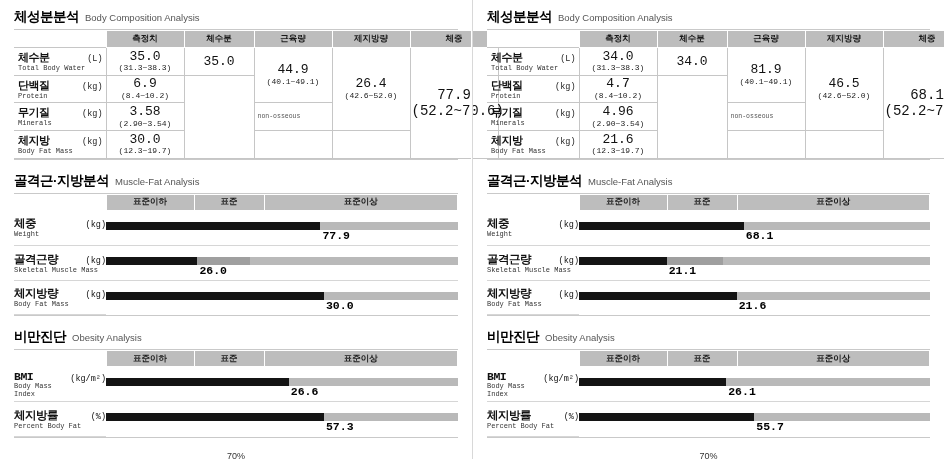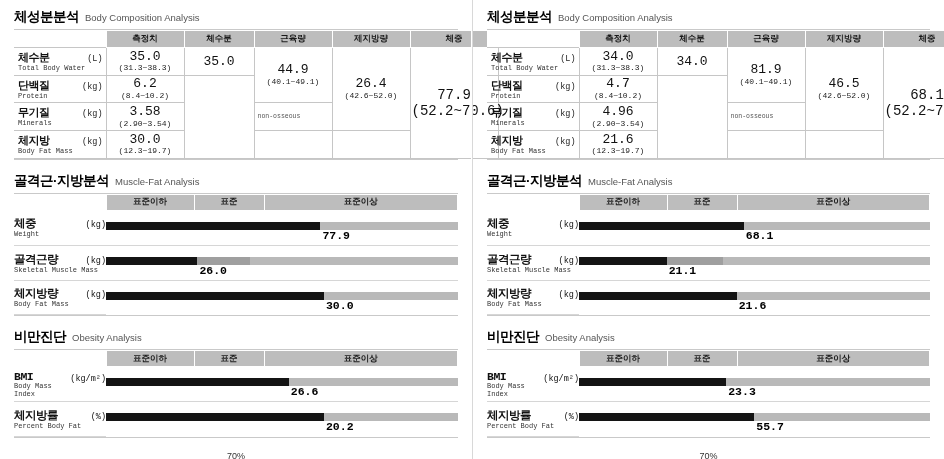--- a/index.html
+++ b/index.html
@@ -103,21 +103,21 @@
             <div class="rng">(52.2~70.6)</div>
           </td>
         </tr>
         <tr>
           <td class="lab">
             <span class="unit">(kg)</span>
             <div class="ko">단백질</div>
             <div class="en">Protein</div>
           </td>
           <td class="val">
-            <div>6.2</div>
+            <div>6.9</div>
             <div class="rng">(8.4~10.2)</div>
           </td>
           <td rowspan="3" style="border-left:1px solid #c6c6c6"></td>
         </tr>
         <tr>
           <td class="lab">
             <span class="unit">(kg)</span>
             <div class="ko">무기질</div>
             <div class="en">Minerals</div>
           </td>
@@ -313,21 +313,21 @@
               <span style="left:50%">33.0</span>
               <span style="left:59%">38.0</span>
               <span style="left:68%">43.0</span>
               <span style="left:77%">48.0</span>
               <span style="left:86%">53.0</span>
               <span style="left:95%">58.0</span>
             </div>
             <div class="gband" style="left:0;width:100%"></div>
             <div class="gband2" style="left:23%;width:18%"></div>
             <div class="bar" style="left:0;width:62%"></div>
-            <div class="bval" style="left:62%;margin-left:2px">20.2</div>
+            <div class="bval" style="left:62%;margin-left:2px">57.3</div>
           </td>
         </tr>
       </tbody>
         </table>
     </div>
 
     <div class="footnote">70%</div>
   </div>
 
   <div class="divider-col"></div>
@@ -565,21 +565,21 @@
               <span style="left:50%">30.0</span>
               <span style="left:59%">35.0</span>
               <span style="left:68%">40.0</span>
               <span style="left:77%">45.0</span>
               <span style="left:86%">50.0</span>
               <span style="left:95%">55.0</span>
             </div>
             <div class="gband" style="left:0;width:100%"></div>
             <div class="gband2" style="left:23%;width:18%"></div>
             <div class="bar" style="left:0;width:42%"></div>
-            <div class="bval" style="left:42%;margin-left:2px">23.3</div>
+            <div class="bval" style="left:42%;margin-left:2px">26.1</div>
           </td>
         </tr>
         <tr>
           <td class="mlab">
             <span class="mu">(%)</span>
             <div class="ko">체지방률</div>
             <div class="en">Percent Body Fat</div>
           </td>
           <td colspan="3" class="barcell" style="border-bottom:none">
             <div class="ticks">

